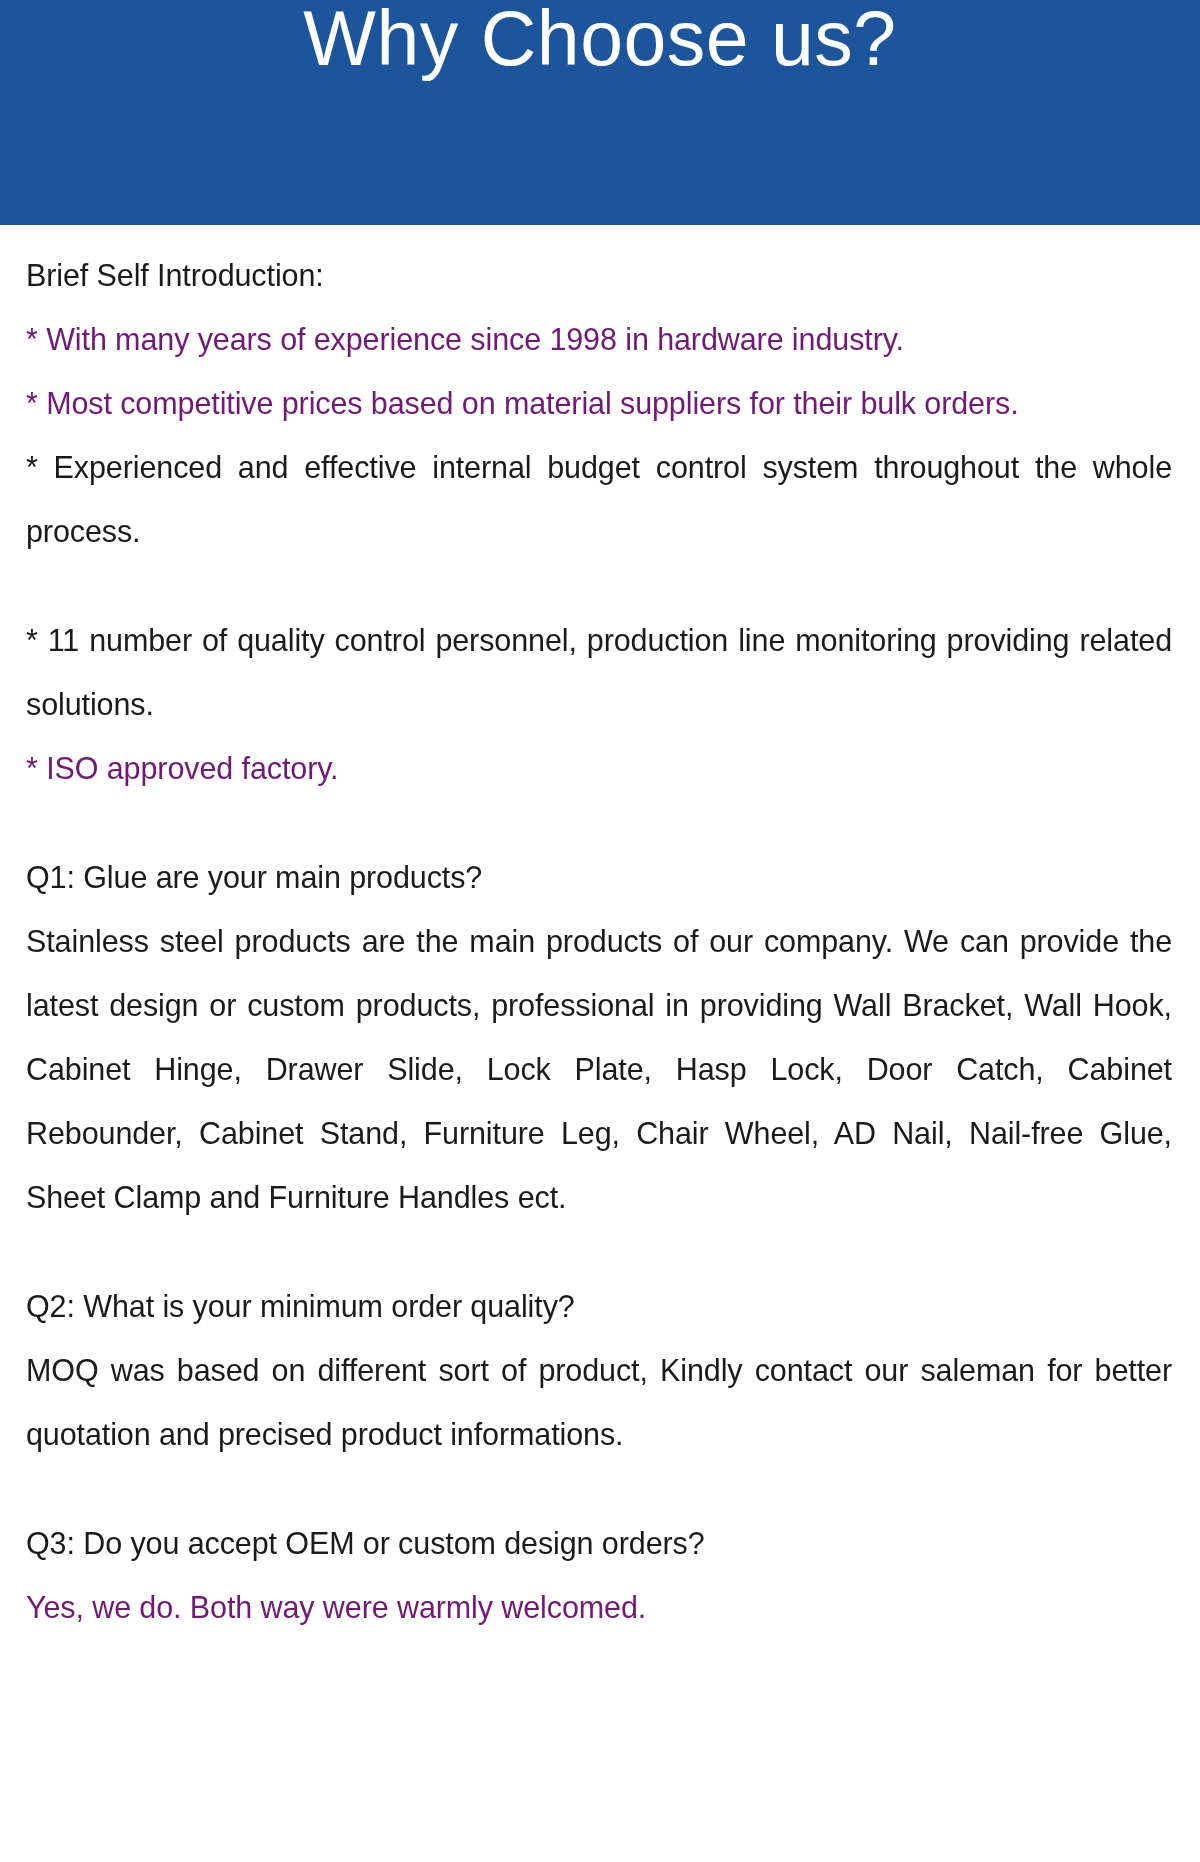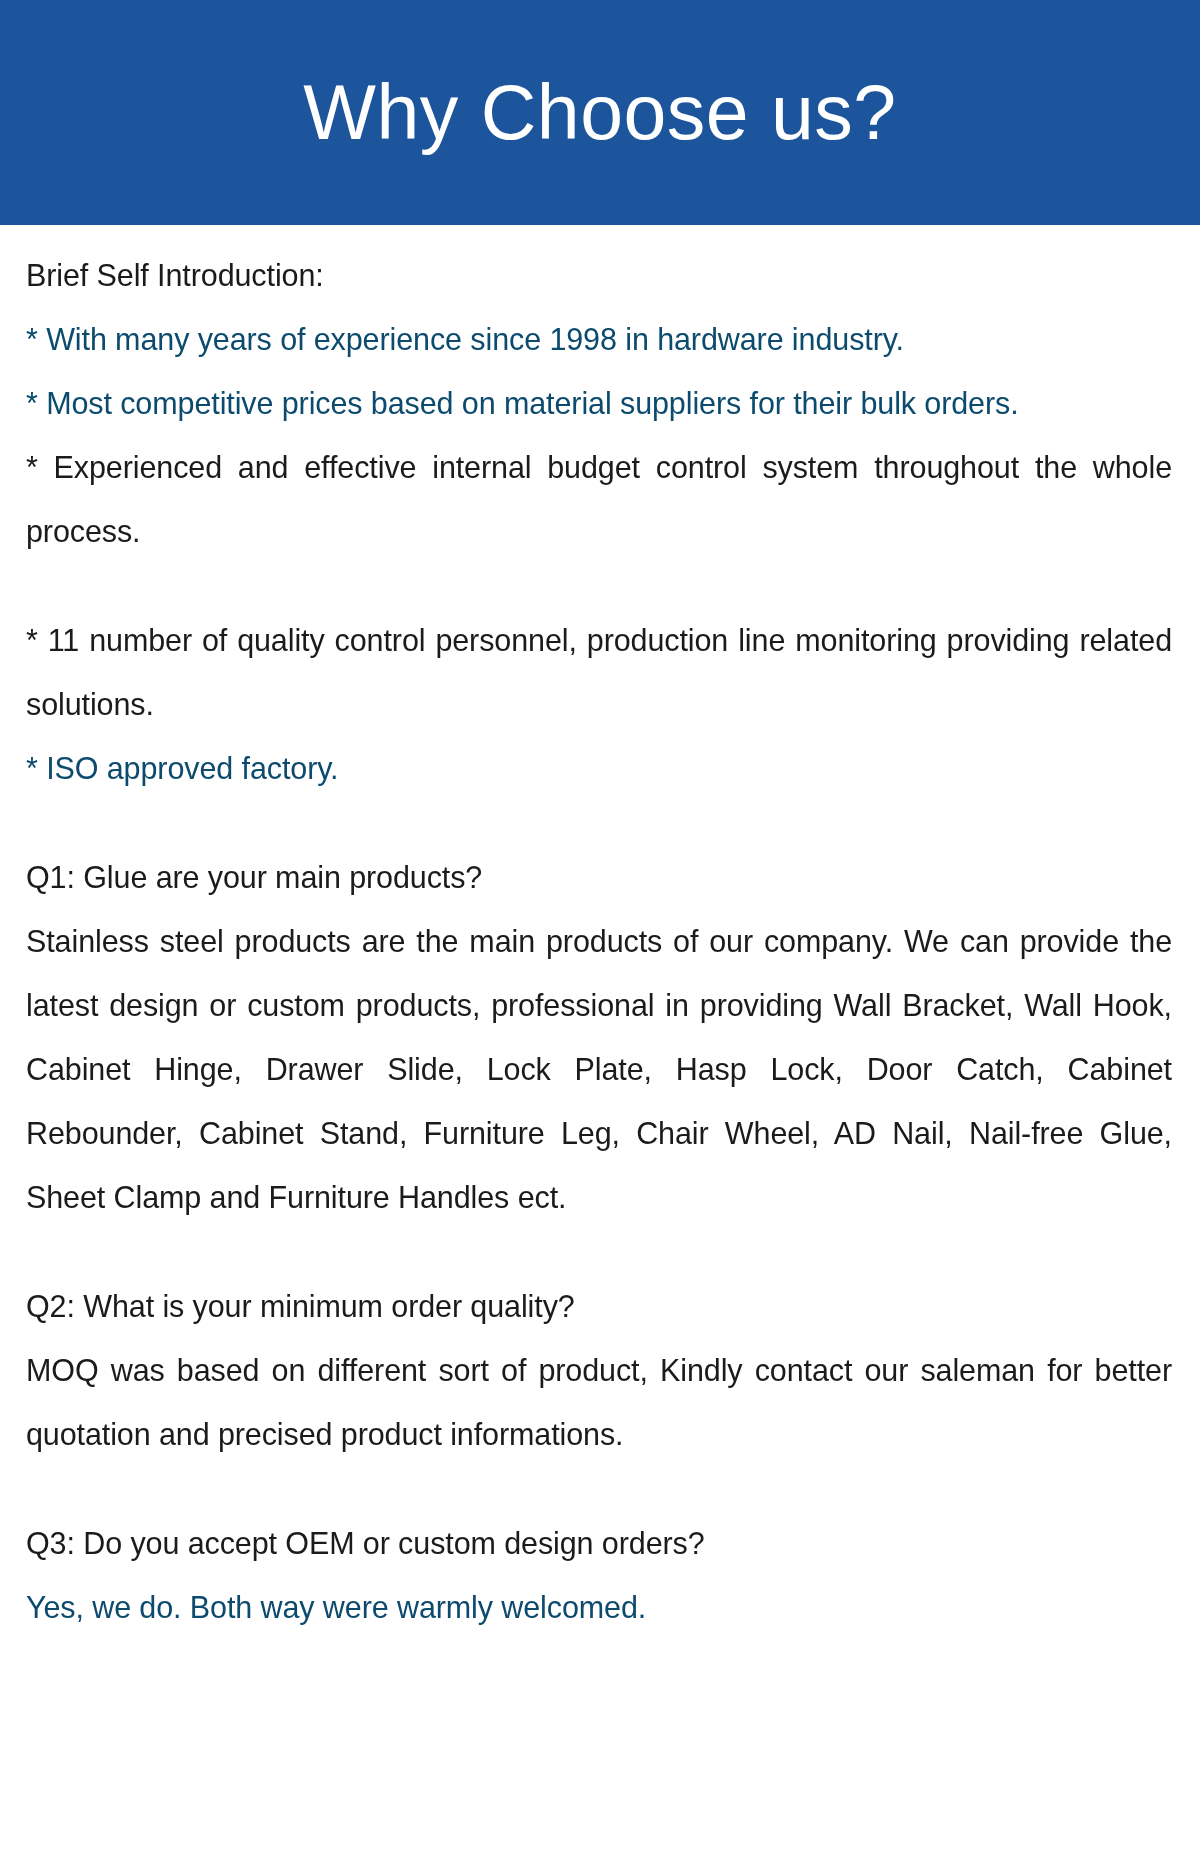--- a/index.html
+++ b/index.html
@@ -18,21 +18,21 @@
     min-height: 1862px;
     position: relative;
     background: #ffffff;
     box-sizing: border-box;
   }
   .banner {
     width: 1200px;
     height: 225px;
     background: #1d559c;
     display: flex;
-    align-items: center;
+    align-items: flex-start;
     justify-content: center;
     box-sizing: border-box;
   }
   .banner-title {
     color: #ffffff;
     font-size: 77px;
     font-weight: 400;
     letter-spacing: 0.5px;
     line-height: 1;
     font-family: "Liberation Sans", sans-serif;
@@ -58,21 +58,21 @@
     font-weight: 400;
     color: #1b1b1b;
     letter-spacing: -0.1px;
     text-align: justify;
     text-justify: inter-word;
   }
   .para-tight {
     font-size: 30.5px;
     line-height: 64px;
     font-weight: 400;
-    color: #0c4a6e;
+    color: #701a75;
     letter-spacing: -0.1px;
   }
   .gap {
     height: 45px;
   }
 </style>
 </head>
 <body>
 
 <div class="page">

